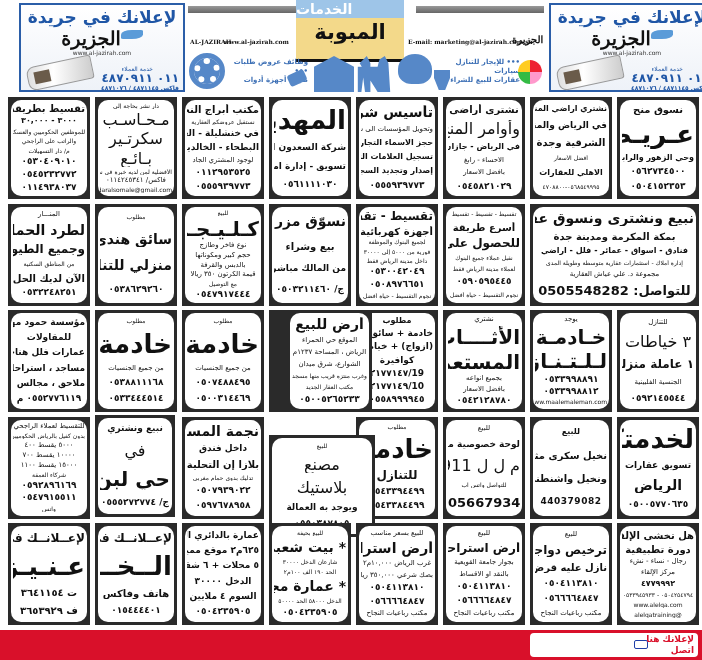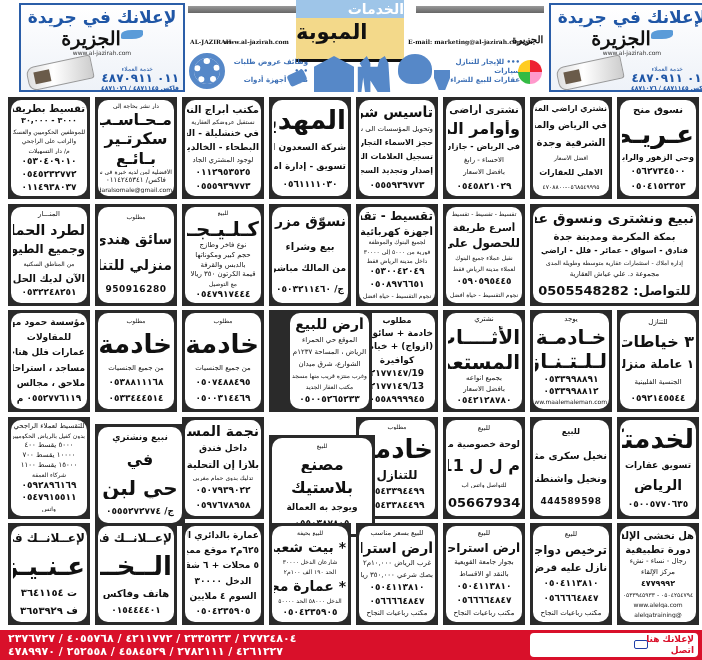--- a/index.html
+++ b/index.html
@@ -13,34 +13,34 @@
   .promo .purl { font-size: 6px; color: #333; direction: ltr; line-height: 8px; }
   .promo .pserv { font-size: 6px; color: #1f56a6; position: absolute; right: 30px; top: 60px; }
   .promo .pphone { position: absolute; right: 4px; top: 66px; font-size: 12px; font-weight: bold; color: #1f56a6; letter-spacing: 1px; }
   .promo .pfax { position: absolute; right: 4px; top: 79px; font-size: 6px; color: #1f56a6; font-weight: bold; }
   .promo .paper { position: absolute; left: 6px; top: 56px; width: 66px; height: 24px; background: linear-gradient(100deg, #ddd, #fff 40%, #ccc); transform: rotate(-12deg); border: 1px solid #999; border-radius: 8px 3px 3px 8px; }
   .promo .paper::after { content: ""; position: absolute; left: 6px; top: 5px; width: 16px; height: 12px; background: #6a5b4a; }
   .center-head { position: absolute; left: 172px; top: 0; width: 356px; height: 96px; }
   .bar-l, .bar-r { position: absolute; top: 6px; height: 7px; background: linear-gradient(#999, #666); }
   .bar-l { left: 0; width: 108px; } .bar-r { right: 0; width: 128px; }
   .brand-box { position: absolute; left: 108px; top: 0; width: 108px; height: 50px; }
-  .brand-top { height: 18px; background: #9ec5e8; color: #fff; font-weight: bold; font-size: 14px; text-align: right; line-height: 18px; }
-  .brand-bot { height: 41px; background: #f3d98a; color: #111; font-weight: bold; font-size: 21px; line-height: 28px; }
+  .brand-top { height: 18px; background: #9ec5e8; color: #fff; font-weight: bold; font-size: 14px; text-align: left; line-height: 18px; }
+  .brand-bot { height: 41px; background: #f3d98a; color: #111; font-weight: bold; font-size: 21px; text-align: center; line-height: 28px; }
   .brand-line { height: 3px; background: #111; }
   .meta { position: absolute; top: 38px; font-size: 6px; color: #111; font-family: "DejaVu Serif", serif; font-weight: bold; }
   .icons-row { position: absolute; left: 0; top: 52px; width: 356px; height: 42px; }
   .ic { position: absolute; background: #5688c8; }
   .ic-text { position: absolute; font-size: 7px; color: #3c6fb5; font-weight: bold; direction: rtl; line-height: 9px; }
   .grid { position: absolute; left: 4px; top: 97px; width: 696px; }
   .ad { position: absolute; width: 82px; height: 102px; background: #2a2a2a; padding: 3px; }
   .ad-in { width: 100%; height: 100%; background: #fff; border-radius: 10px; direction: rtl; text-align: center; overflow: hidden; padding: 2px 2px; display: flex; flex-direction: column; justify-content: space-around; }
   .l { line-height: 1.1; white-space: nowrap; overflow: hidden; color: #111; }
   .s6 { font-size: 6px; } .s7 { font-size: 7px; } .s8 { font-size: 8px; font-weight: bold; } .s9 { font-size: 9px; font-weight: bold; }
   .s10 { font-size: 10px; font-weight: bold; } .s12 { font-size: 12px; font-weight: bold; } .s14 { font-size: 14px; font-weight: bold; }
-  .s16 { font-size: 16px; font-weight: bold; } .s20 { font-size: 20px; font-weight: bold; } .s24 { font-size: 26px; font-weight: bold; }
+  .s16 { font-size: 16px; font-weight: normal; } .s20 { font-size: 20px; font-weight: bold; } .s24 { font-size: 26px; font-weight: bold; }
   .ph { font-size: 9px; font-weight: bold; letter-spacing: 0.5px; }
   .phl { font-size: 13px; font-weight: bold; direction: ltr; }
   .footer { position: absolute; left: 0; top: 630px; width: 702px; height: 30px; background: #d9102a; }
   .foot-nums { position: absolute; left: 8px; top: 2px; width: 500px; color: #fff; font-weight: bold; font-size: 11px; line-height: 13px; letter-spacing: 1px; direction: rtl; text-align: left; }
   .foot-box { position: absolute; right: 4px; top: 3px; width: 168px; height: 24px; background: #fff; border-radius: 4px; }
   .foot-phone { position: absolute; left: 6px; top: 1px; color: #1f3fa8; font-weight: bold; font-size: 18px; letter-spacing: 0px; }
   .foot-lbl { position: absolute; right: 4px; top: 1px; color: #d9102a; font-size: 9px; font-weight: bold; direction: rtl; line-height: 11px; text-align: right; }
   .foot-hand { position: absolute; right: 50px; top: 7px; width: 14px; height: 9px; border: 1px solid #1f3fa8; border-radius: 2px; }
 </style>
 </head>
@@ -233,21 +233,21 @@
         <div class="l s7">قيمة الكرتون ٣٥٠ ريالاً</div>
         <div class="l s6">مع التوصيل</div>
         <div class="l ph">٠٥٤٧٩١٧٤٤٤</div>
       </div>
     </div>
     <div class="ad" style="left: 91px; top: 106.5px; width: 82px;">
       <div class="ad-in">
         <div class="l s6">مطلوب</div>
         <div class="l s14">سائق هندي</div>
         <div class="l s14">منزلي للتنازل</div>
-        <div class="l ph">950916280</div>
+        <div class="l ph">٠٥٣٨٦٢٩٢٦٠</div>
       </div>
     </div>
     <div class="ad" style="left: 4px; top: 106.5px; width: 82px;">
       <div class="ad-in">
         <div class="l s7">المنـــار</div>
         <div class="l s14">لطرد الحمام</div>
         <div class="l s12">وجميع الطيور</div>
         <div class="l s6">من المناطق السكنية</div>
         <div class="l s10">الآن لديك الحل</div>
         <div class="l ph">٠٥٣٢٢٤٨٢٥١</div>
@@ -282,21 +282,21 @@
         <div class="l ph">٠٥٤٢١٢٨٧٨٠</div>
       </div>
     </div>
     <div class="ad" style="left: 352px; top: 213px; width: 82px;">
       <div class="ad-in">
         <div class="l s8">مطلوب</div>
         <div class="l s9">خادمة + سائق +</div>
         <div class="l s9">(أزواج) + خياطة +</div>
         <div class="l s9">كوافيرة</div>
         <div class="l ph">19/٢١٧٧١٤٧</div>
-        <div class="l ph">13/٢١٧٧١٤٩</div>
+        <div class="l ph">10/٢١٧٧١٤٩</div>
         <div class="l ph">٠٥٥٨٩٩٩٩٤٥</div>
       </div>
     </div>
     <div class="ad" style="left: 265px; top: 213px; width: 103px; padding-left: 21px;">
       <div class="ad-in">
         <div class="l s14">أرض للبيع</div>
         <div class="l s7">الموقع حي الحمراء</div>
         <div class="l s7">الرياض ، المساحة ١٢٣٧م</div>
         <div class="l s7">الشوارع، شرق ميدان</div>
         <div class="l s6">وغرب منتزه قريب منها مسجد</div>
@@ -338,21 +338,21 @@
         <div class="l s9">تسويق عقارات</div>
         <div class="l s14">الرياض</div>
         <div class="l ph">٠٥٠٠٥٧٧٠٦٣٥</div>
       </div>
     </div>
     <div class="ad" style="left: 526px; top: 319.5px; width: 82px;">
       <div class="ad-in">
         <div class="l s8">للبيع</div>
         <div class="l s10">نخيل سكري مثمر</div>
         <div class="l s10">ونخيل واشنطني</div>
-        <div class="l ph">444589598</div>
+        <div class="l ph">440379082</div>
       </div>
     </div>
     <div class="ad" style="left: 439px; top: 319.5px; width: 82px;">
       <div class="ad-in">
         <div class="l s7">للبيع</div>
         <div class="l s9">لوحة خصوصية مميزة</div>
         <div class="l s16">م ل ل 911</div>
         <div class="l s6">للتواصل واتس اب</div>
         <div class="l phl">ج/ 0566793466</div>
       </div>
@@ -378,21 +378,21 @@
     <div class="ad" style="left: 178px; top: 319.5px; width: 82px;">
       <div class="ad-in">
         <div class="l s14">نجمة المساج</div>
         <div class="l s9">داخل فندق</div>
         <div class="l s10">بلازا إن التحلية</div>
         <div class="l s6">تدليك بدوي حمام مغربي</div>
         <div class="l ph">٠٥٠٧٩٣٩٠٢٢</div>
         <div class="l ph">٠٥٩٧٦٧٨٩٥٨</div>
       </div>
     </div>
-    <div class="ad" style="left: 91px; top: 327px; width: 90px;">
+    <div class="ad" style="left: 91px; top: 318px; width: 80px;">
       <div class="ad-in">
         <div class="l s9">نبيع ونشتري</div>
         <div class="l s16">في</div>
         <div class="l s20">حي لبن</div>
         <div class="l ph">ج/ ٠٥٥٥٢٧٢٧٧٤</div>
       </div>
     </div>
     <div class="ad" style="left: 4px; top: 319.5px; width: 82px;">
       <div class="ad-in">
         <div class="l s7">للتقسيط لعملاء الراجحي</div>
@@ -483,24 +483,20 @@
       <div class="ad-in">
         <div class="l s12">لإعــلانــك في</div>
         <div class="l s24">عـنـيـزة</div>
         <div class="l s10">ت ٣٦٤١١٥٤</div>
         <div class="l s10">ف ٣٦٥٣٩٢٩</div>
       </div>
     </div>
   </div>
 
 <div class="footer">
-  <div class="foot-nums">
-    <div>٢٧٧٢٤٨٠٤ / ٢٣٣٥٢٢٣ / ٤٢١١٧٧٢ / ٤٠٥٥٧٦٨ / ٢٣٧٦٧٢٧</div>
-    <div>٤٢٦١٢٢٧ / ٢٧٨٢١١١ / ٤٥٨٤٥٢٩ / ٢٥٢٥٥٨ / ٤٧٨٩٩٧٠</div>
-  </div>
   <div class="foot-box">
     <div class="foot-hand"></div>
     <div class="foot-lbl">
       <div>لإعلانك هنا</div>
       <div>اتصل</div>
     </div>
   </div>
 </div>
 
 </body></html>

